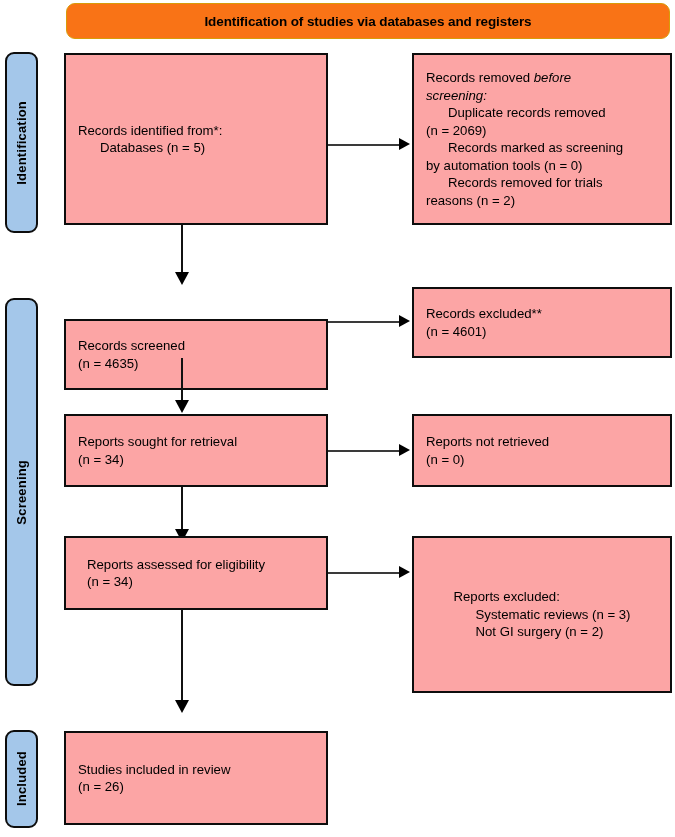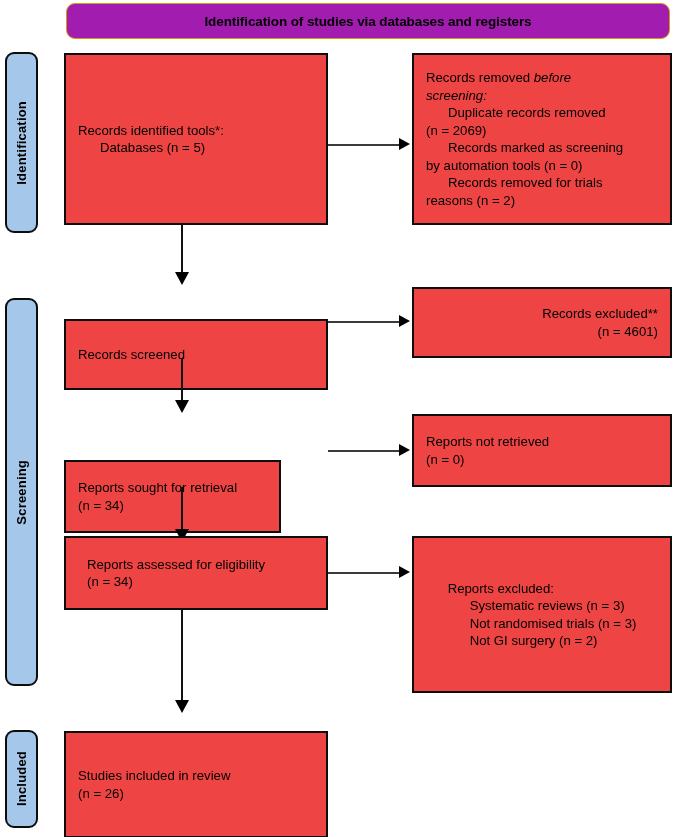--- a/index.html
+++ b/index.html
@@ -13,21 +13,21 @@
     height:837px;
     overflow:hidden;
     background:#ffffff;
   }
 
   
   .banner{
     position:absolute;
     left:66px; top:3px;
     width:604px; height:36px;
-    background:#a21caf;
+    background:#f97316;
     border:1.5px solid #D99B09;
     border-radius:9px;
     box-sizing:border-box;
     display:flex;
     align-items:center;
     justify-content:center;
   }
   .banner-text{
     font-size:13.5px;
     font-weight:bold;
@@ -56,21 +56,21 @@
     font-size:13px;
     font-weight:bold;
     color:#000;
     letter-spacing:0.2px;
     white-space:nowrap;
   }
 
   
   .box{
     position:absolute;
-    background:#ef4444;
+    background:#fca5a5;
     border:2px solid #0d0d0d;
     box-sizing:border-box;
     display:flex;
     flex-direction:column;
     justify-content:center;
   }
   .box .inner{
     padding:0 12px;
     font-size:13.2px;
     line-height:17.5px;
@@ -120,21 +120,21 @@
   </div>
   <div class="stage-tab" style="top:298px;height:388px;">
     <span>Screening</span>
   </div>
   <div class="stage-tab" style="top:730px;height:98px;">
     <span>Included</span>
   </div>
 
   <div class="box" style="left:64px;top:53px;width:264px;height:172px;">
     <div class="inner">
-      <span class="ln">Records identified tools*:</span>
+      <span class="ln">Records identified from*:</span>
       <span class="ln ind">Databases (n = 5)</span>
     </div>
   </div>
 
   <div class="box" style="left:412px;top:53px;width:260px;height:172px;">
     <div class="inner">
       <span class="ln">Records removed <i class="it">before</i></span>
       <span class="ln it">screening:</span>
       <span class="ln ind">Duplicate records removed</span>
       <span class="ln">(n = 2069)</span>
@@ -147,35 +147,36 @@
 
   <div class="hline" style="left:328px;top:144px;width:73px;"></div>
   <div class="arrow-right" style="left:399px;top:138px;"></div>
 
   <div class="vline" style="left:181px;top:225px;height:49px;"></div>
   <div class="arrow-down" style="left:175px;top:272px;"></div>
 
   <div class="box" style="left:64px;top:287px;width:264px;height:71px;margin-top:32px;">
     <div class="inner">
       <span class="ln">Records screened</span>
-    </div>
-  </div>
-  <div class="box" style="left:412px;top:287px;width:260px;height:71px;text-align:right;">
+      <span class="ln">(n = 4635)</span>
+    </div>
+  </div>
+  <div class="box" style="left:412px;top:287px;width:260px;height:71px;">
     <div class="inner">
       <span class="ln">Records excluded**</span>
       <span class="ln">(n = 4601)</span>
     </div>
   </div>
   <div class="hline" style="left:328px;top:321px;width:73px;"></div>
   <div class="arrow-right" style="left:399px;top:315px;"></div>
 
   <div class="vline" style="left:181px;top:358px;height:46px;"></div>
   <div class="arrow-down" style="left:175px;top:400px;"></div>
 
-  <div class="box" style="left:64px;top:414px;width:217px;height:73px;margin-top:46px;">
+  <div class="box" style="left:64px;top:414px;width:264px;height:73px;">
     <div class="inner">
       <span class="ln">Reports sought for retrieval</span>
       <span class="ln">(n = 34)</span>
     </div>
   </div>
   <div class="box" style="left:412px;top:414px;width:260px;height:73px;">
     <div class="inner">
       <span class="ln">Reports not retrieved</span>
       <span class="ln">(n = 0)</span>
     </div>
@@ -189,30 +190,29 @@
   <div class="box" style="left:64px;top:536px;width:264px;height:74px;padding-left:9px;">
     <div class="inner">
       <span class="ln">Reports assessed for eligibility</span>
       <span class="ln">(n = 34)</span>
     </div>
   </div>
   <div class="box" style="left:412px;top:536px;width:260px;height:157px;align-items:center;">
     <div class="inner">
       <span class="ln">Reports excluded:</span>
       <span class="ln ind">Systematic reviews (n = 3)</span>
-      <span class="ln ind">Not randomised trials (n = 3)</span>
       <span class="ln ind">Not GI surgery (n = 2)</span>
     </div>
   </div>
   <div class="hline" style="left:328px;top:572px;width:73px;"></div>
   <div class="arrow-right" style="left:399px;top:566px;"></div>
 
   <div class="vline" style="left:181px;top:610px;height:92px;"></div>
   <div class="arrow-down" style="left:175px;top:700px;"></div>
 
-  <div class="box" style="left:64px;top:731px;width:264px;height:107px;">
+  <div class="box" style="left:64px;top:731px;width:264px;height:94px;">
     <div class="inner">
       <span class="ln">Studies included in review</span>
       <span class="ln">(n = 26)</span>
     </div>
   </div>
 
 </div>
 
 </body></html>

